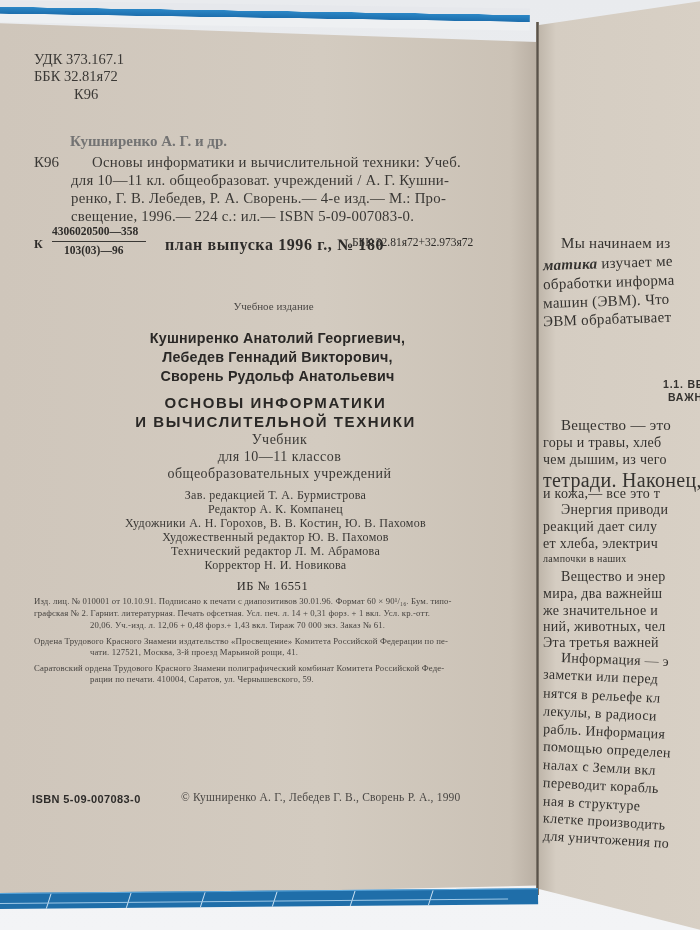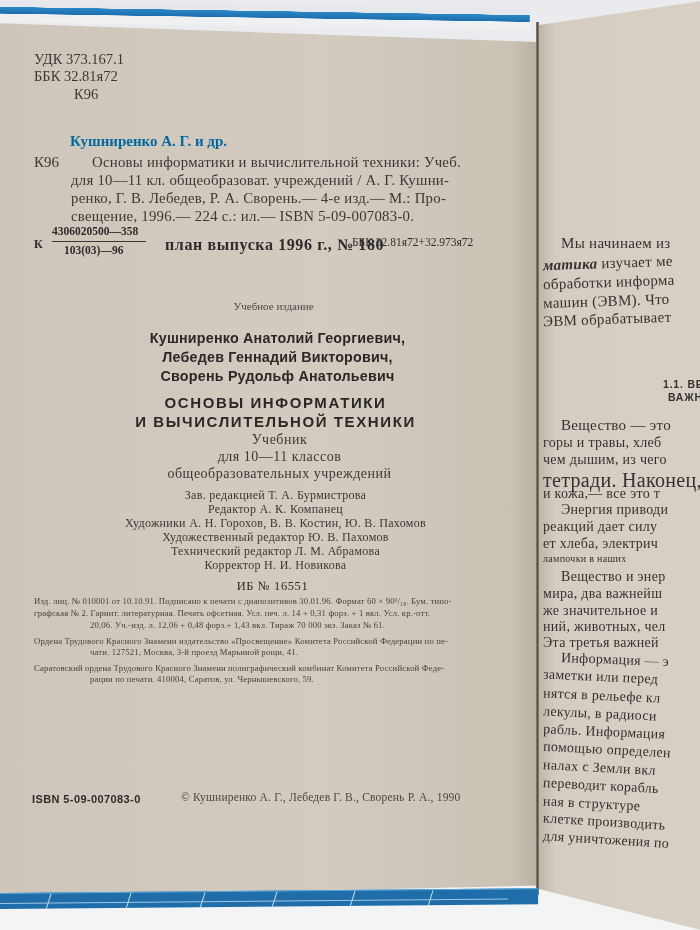--- a/index.html
+++ b/index.html
@@ -36,21 +36,21 @@
     background: linear-gradient(90deg, #bfb6aa 0%, #d5cdc2 10%, #d8d0c5 100%);
     clip-path: polygon(0 2.7%, 100% 0, 100% 100%, 95% 100%, 0 95.6%);
   }
   .gutter { position: absolute; left: 536px; top: 22px; width: 3px; height: 873px; background: linear-gradient(90deg,#8b8276,#5a534b,#8b8276); }
 
   .pl { position: absolute; left: 0; top: 0; width: 537px; height: 734px; }
   .t { position: absolute; white-space: nowrap; line-height: 1; }
 
   .udk { left: 34px; font-size: 14.5px; color: #3a3835; }
   .udk-k96 { left: 74px; }
-  .author-bold { left: 70px; top: 134px; font-weight: bold; font-size: 15px; color: #0369a1; }
+  .author-bold { left: 70px; top: 134px; font-weight: bold; font-size: 15px; color: #737373; }
   .k96-main { left: 34px; top: 155px; font-size: 15px; color: #3a3835; }
   .biblio { left: 71px; font-size: 14.8px; color: #3a3835; letter-spacing: 0.25px; }
 
   .kcode-k { left: 34px; top: 238px; font-size: 12px; font-weight: bold; }
   .kcode-num { left: 52px; top: 226px; font-size: 11.5px; font-weight: bold; }
   .kcode-den { left: 64px; top: 245px; font-size: 11.5px; font-weight: bold; }
   .kcode-line { position: absolute; left: 52px; top: 241px; width: 94px; height: 1px; background: #3a3835; }
   .plan { left: 157px; top: 237px; font-size: 16px; font-weight: bold; letter-spacing: 0.6px; margin-left: 8px; }
   .bbk-right { left: 352px; top: 237px; font-size: 11.5px; font-weight: normal; }
 

